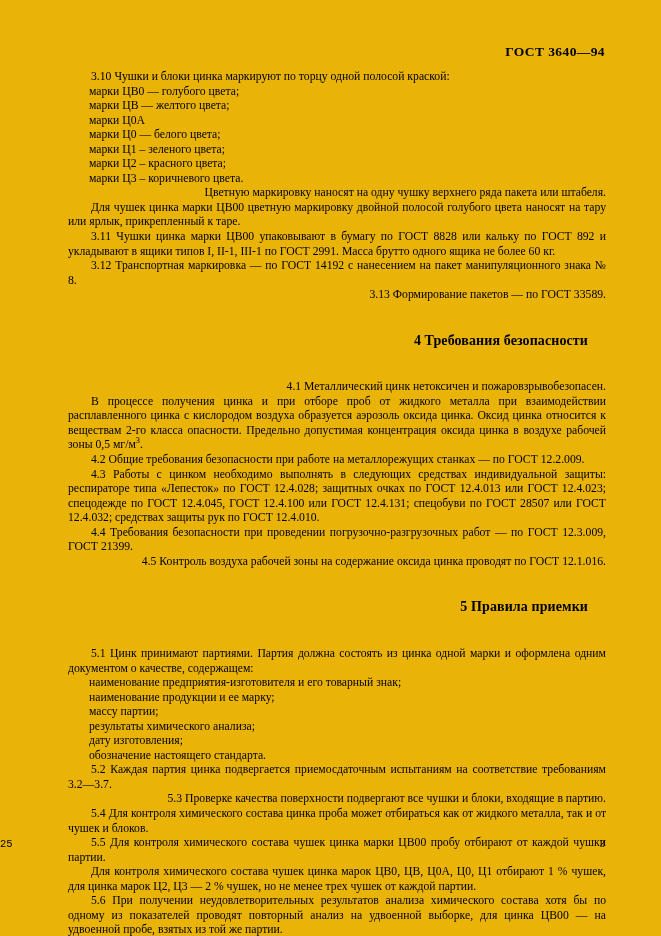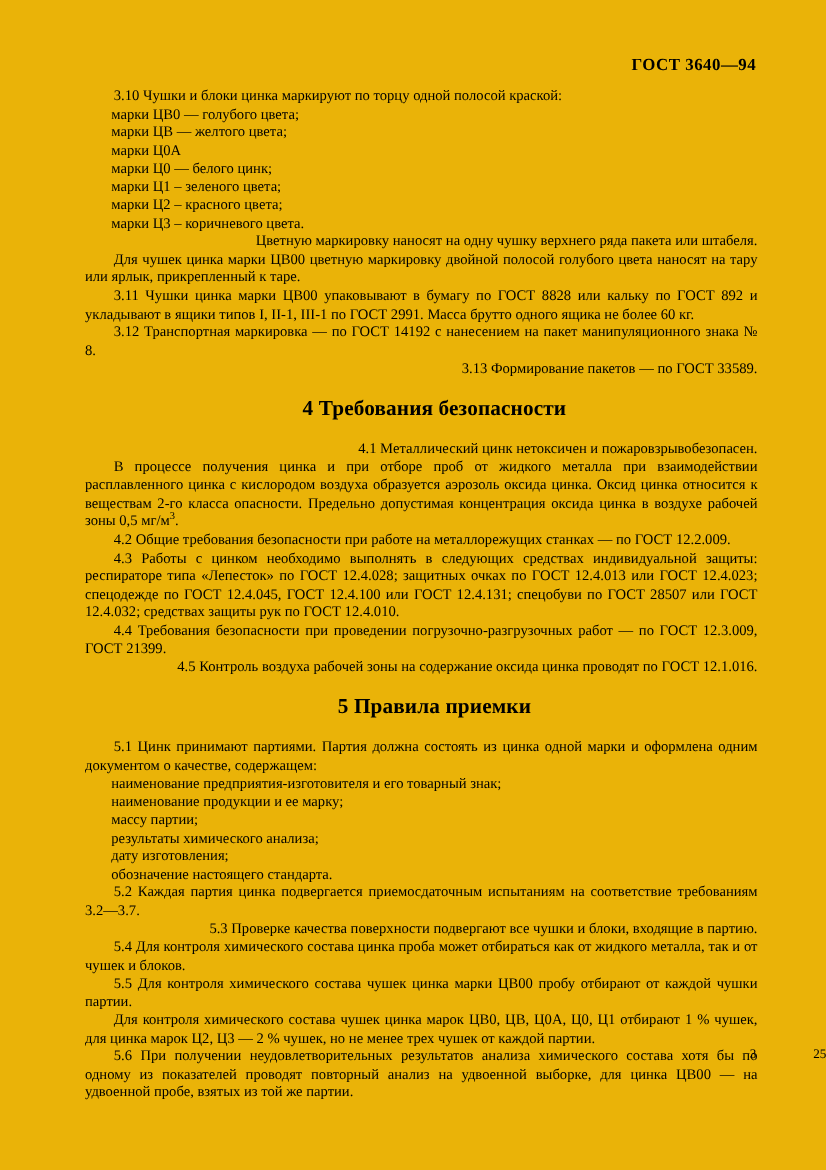--- a/index.html
+++ b/index.html
@@ -42,43 +42,43 @@
     text-indent: 23px;
   }
   p.list {
     text-indent: 21px;
     text-align: left;
   }
   p.lastline {
     text-align: right;
   }
   h2.section {
-    margin: 4px;
-    font-size: 17px;
+    margin: 18px;
+    font-size: 14px;
     font-weight: bold;
     text-indent: 21px;
-    text-align: center;
+    text-align: right;
     line-height: 14.55px;
     letter-spacing: 0.1px;
   }
   .sp-before-head { height: 13px; }
   .sp-after-head { height: 14px; }
   sup {
     font-size: 0.72em;
     vertical-align: super;
     line-height: 0;
   }
   .footer-page {
     position: absolute;
     top: 838px;
     left: 0;
     width: 661px;
-    text-align: right;
+    text-align: left;
     font-size: 10.5px;
-    font-family: Liberation Serif, serif;
+    font-family: Liberation Mono, monospace;
   }
   .footer-num {
     position: absolute;
     top: 838px;
     right: 56px;
     font-size: 10.5px;
     font-family: "Liberation Serif", "DejaVu Serif", serif;
   }
 </style>
 </head>
@@ -87,21 +87,21 @@
 <div class="page">
 
   <div class="header">ГОСТ 3640—94</div>
 
   <div class="body-area">
 
     <p class="ind">3.10  Чушки и блоки цинка маркируют по торцу одной полосой краской:</p>
     <p class="list">марки ЦВ0 — голубого цвета;</p>
     <p class="list">марки ЦВ — желтого цвета;</p>
     <p class="list">марки Ц0А</p>
-    <p class="list">марки Ц0 — белого цинк;</p>
+    <p class="list">марки Ц0 — белого цвета;</p>
     <p class="list">марки Ц1 – зеленого цвета;</p>
     <p class="list">марки Ц2 – красного цвета;</p>
     <p class="list">марки Ц3 – коричневого цвета.</p>
 
     <p class="ind lastline">Цветную маркировку наносят на одну чушку верхнего ряда пакета или штабеля.</p>
     <p class="ind">Для чушек цинка марки ЦВ00 цветную маркировку двойной полосой голубого цвета наносят на тару или ярлык, прикрепленный к таре.</p>
     <p class="ind">3.11  Чушки цинка марки ЦВ00 упаковывают в бумагу по ГОСТ 8828 или кальку по ГОСТ 892 и укладывают в ящики типов I, II-1, III-1 по ГОСТ 2991. Масса брутто одного ящика не более 60 кг.</p>
     <p class="ind">3.12  Транспортная маркировка — по ГОСТ 14192 с нанесением на пакет манипуляционного знака № 8.</p>
     <p class="ind lastline">3.13  Формирование пакетов — по ГОСТ 33589.</p>
 

